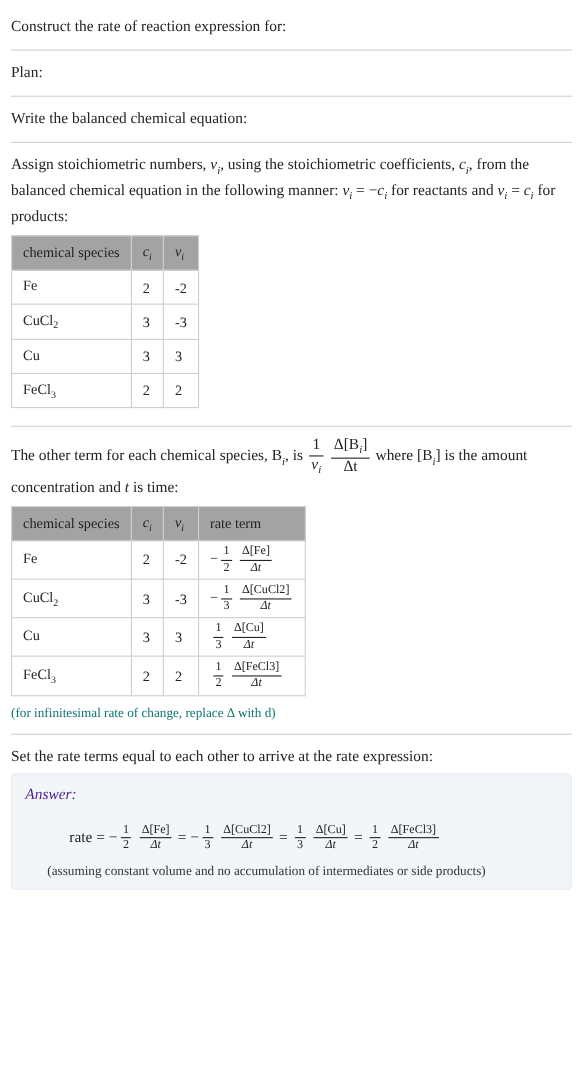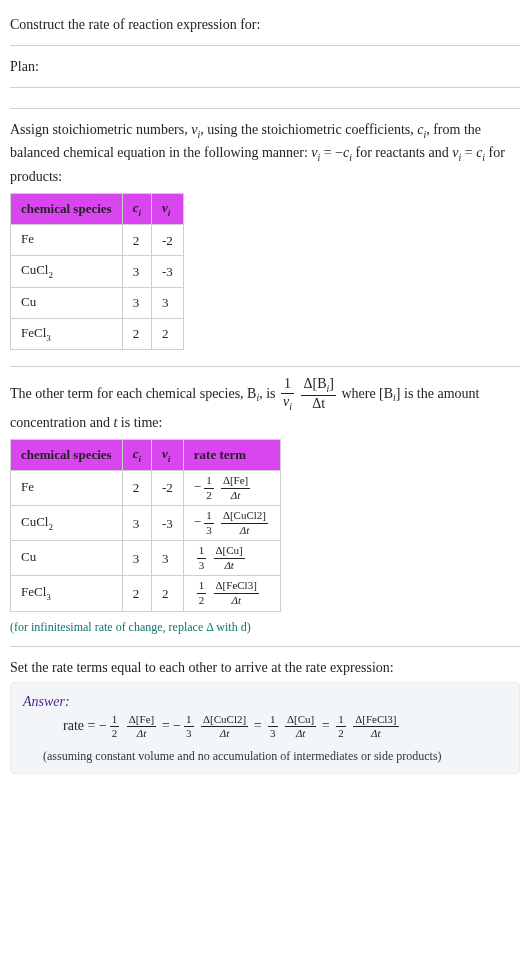--- a/index.html
+++ b/index.html
@@ -34,33 +34,33 @@
     border-collapse: collapse;
     margin: 6px 0;
     font-size: 13px;
   }
   table.tbl th, table.tbl td {
     border: 1px solid #cfcfcf;
     padding: 4px 10px;
     text-align: left;
     white-space: nowrap;
   }
-  table.tbl th { font-weight: bold; background: #d946ef; }
+  table.tbl th { font-weight: normal; background: #a3a3a3; }
   .ital { font-style: italic; }
   .note { font-size: 12px; color: #0f766e; }
   .answer-box {
     background: #f3f6f9;
     border: 1px solid #e6ecf1;
     border-radius: 4px;
     padding: 8px 12px;
     margin-top: 4px;
     margin-bottom: 4px;
   }
   .answer-label { color: #4c1d95; font-style: italic; }
-  .indent-rate { margin-left: 40px; margin-top: 2px; }
+  .indent-rate { margin-left: 40px; margin-top: 16px; }
   .assume { margin-left: 20px; font-size: 12px; color: #333; margin-top: 7px; }
   
   .frac {
     display: inline-block;
     vertical-align: middle;
     text-align: center;
     font-size: 11px;
     line-height: 1.05;
     margin: 0 2px;
   }
@@ -79,20 +79,21 @@
 
 <hr class="sep">
 
 <div class="section">
   <div>Plan:</div>
 </div>
 
 <hr class="sep">
 
 <div class="section">
+  <div>Write the balanced chemical equation:</div>
 </div>
 
 <hr class="sep">
 
 <div class="section">
   <span>Assign stoichiometric numbers, </span><span class="ital">ν</span><span class="sub ital">i</span><span>, using the stoichiometric coefficients, </span><span class="ital">c</span><span class="sub ital">i</span><span>, from the balanced chemical equation in the following manner: </span><span class="ital">ν</span><span class="sub ital">i</span><span> = −</span><span class="ital">c</span><span class="sub ital">i</span><span> for reactants and </span><span class="ital">ν</span><span class="sub ital">i</span><span> = </span><span class="ital">c</span><span class="sub ital">i</span><span> for products:</span>
 
   <table class="tbl">
     <tbody>
         <tr>

